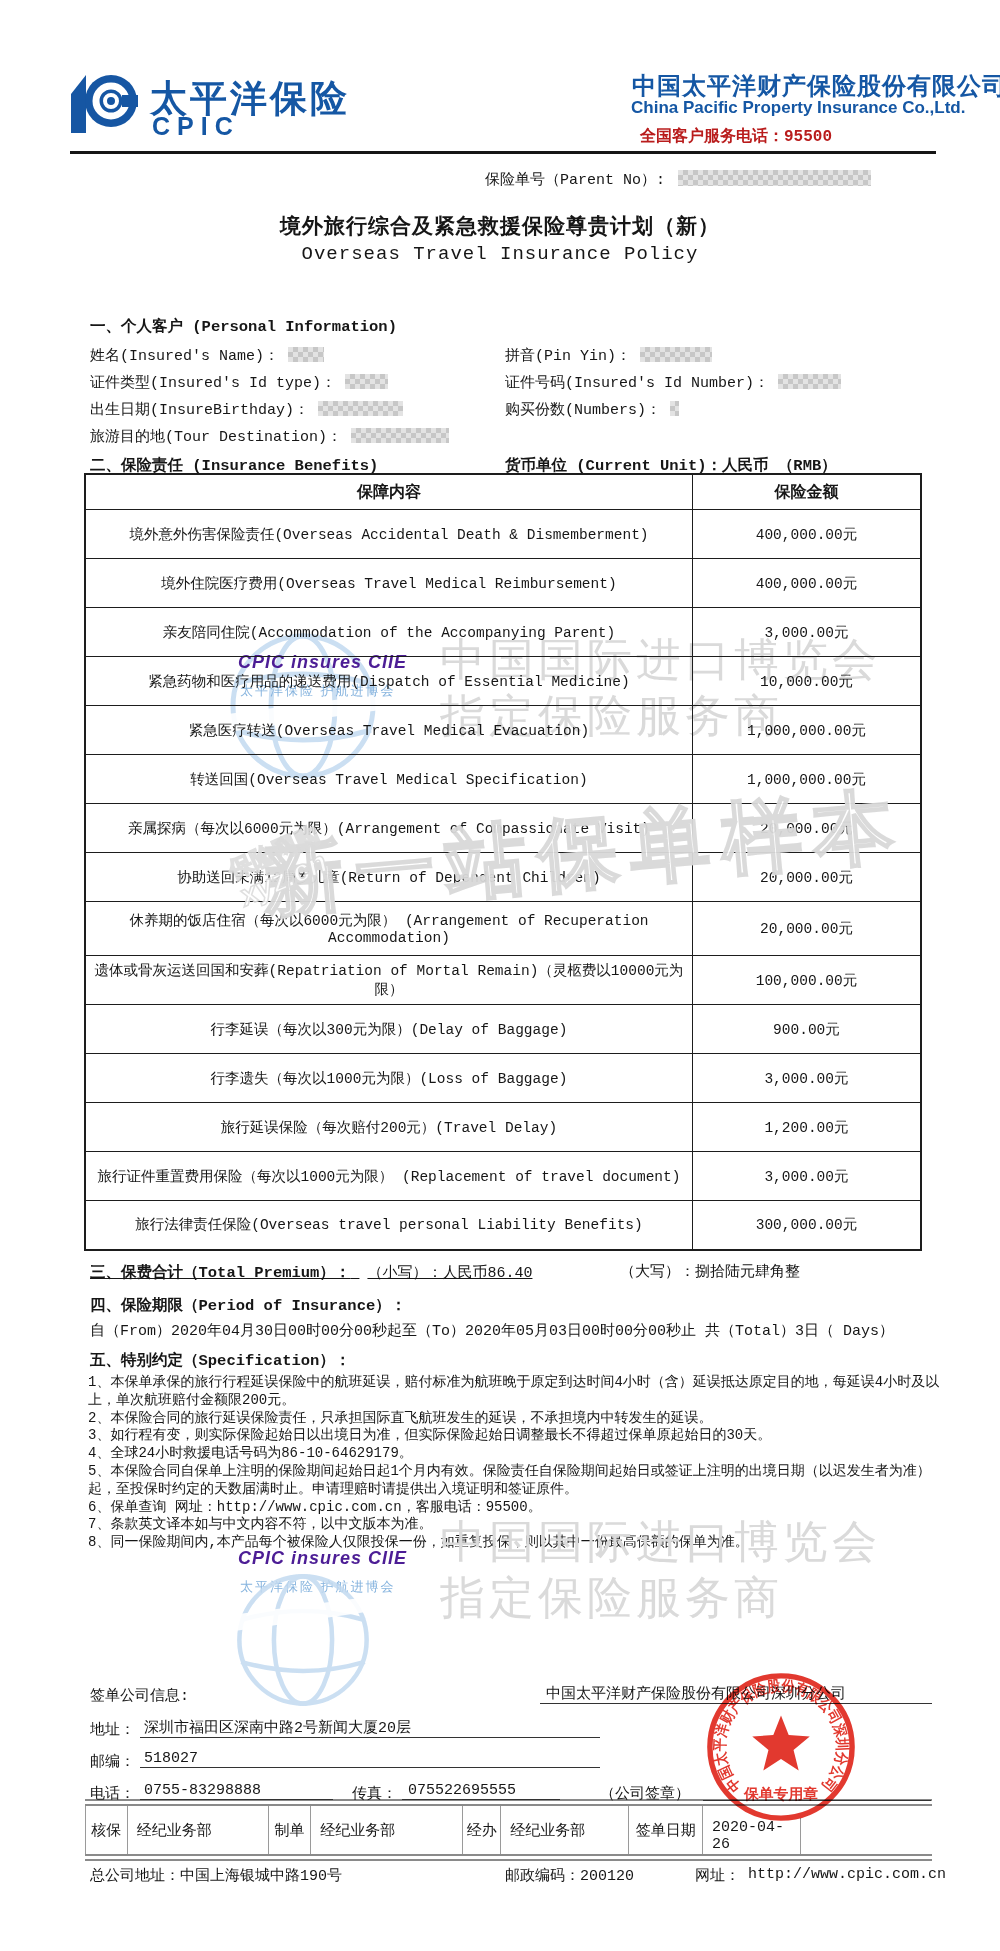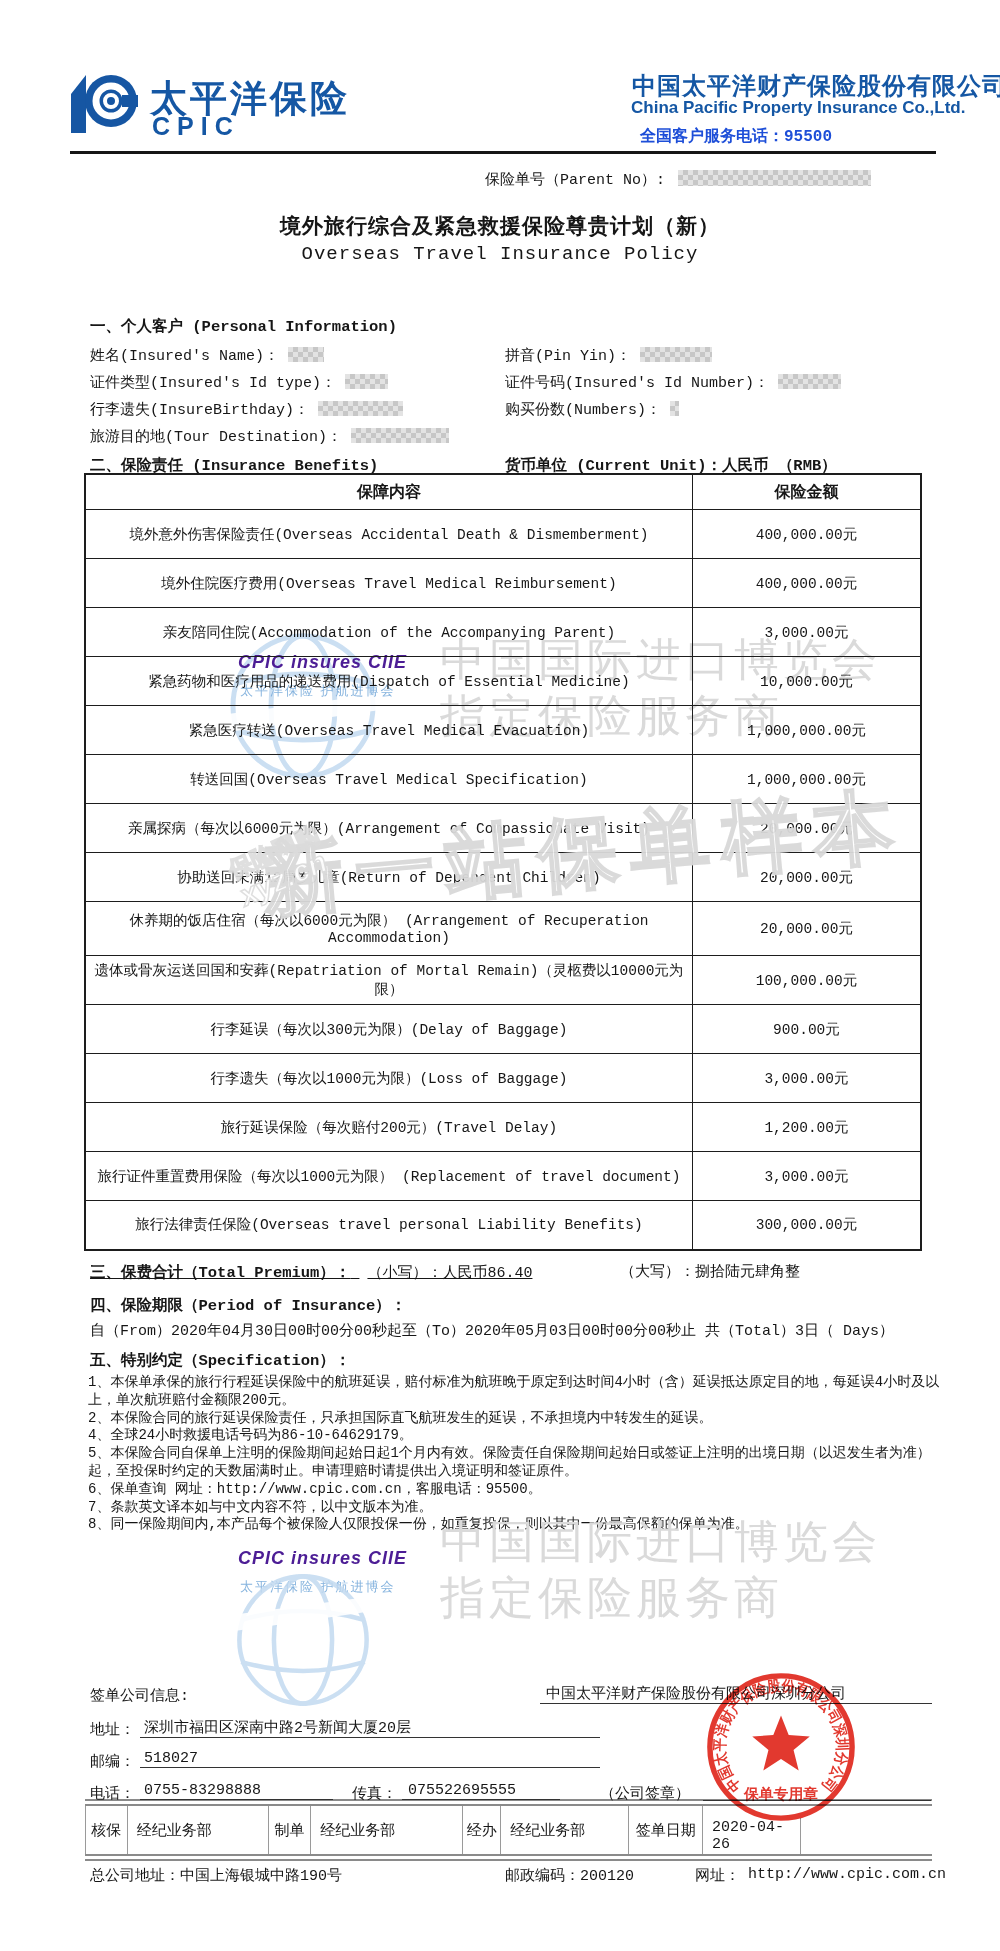--- a/index.html
+++ b/index.html
@@ -8,21 +8,21 @@
   .abs{position:absolute;}
   .nowrap{white-space:nowrap;}
   .sans{font-family:"Liberation Sans","DejaVu Sans",sans-serif;}
   .blue{color:#1557a4;}
 
   
   .brand-cn{font-size:37px;font-weight:bold;letter-spacing:3px;}
   .brand-en{font-size:25px;font-weight:bold;letter-spacing:7px;}
   .hq-cn{font-size:24px;font-weight:bold;letter-spacing:1px;}
   .hq-en{font-size:17px;font-weight:bold;}
-  .hotline{font-size:16px;font-weight:bold;color:#1d4ed8;}
+  .hotline{font-size:16px;font-weight:bold;color:#b91c1c;}
   .head-rule{left:70px;top:151px;width:866px;border-top:3px solid #151515;}
 
   
   .t15{font-size:15px;}
   .sec-head{font-size:15.5px;font-weight:600;}
 
   
   .px{display:inline-block;height:15px;vertical-align:-2px;
       background-image:
         linear-gradient(45deg,#c7c7c7 25%,transparent 25%,transparent 75%,#c7c7c7 75%),
@@ -110,21 +110,21 @@
   </div>
   <div class="abs t15 nowrap" style="left:90px;top:373px;">
     <span>证件类型(Insured's Id type)：</span>
     <span class="px" style="width:43px;"></span>
   </div>
   <div class="abs t15 nowrap" style="left:505px;top:373px;">
     <span>证件号码(Insured's Id Number)：</span>
     <span class="px" style="width:63px;"></span>
   </div>
   <div class="abs t15 nowrap" style="left:90px;top:400px;">
-    <span>行李遗失(InsureBirthday)：</span>
+    <span>出生日期(InsureBirthday)：</span>
     <span class="px" style="width:85px;"></span>
   </div>
   <div class="abs t15 nowrap" style="left:505px;top:400px;">
     <span>购买份数(Numbers)：</span>
     <span class="px" style="width:9px;"></span>
   </div>
   <div class="abs t15 nowrap" style="left:90px;top:427px;">
     <span>旅游目的地(Tour Destination)：</span>
     <span class="px" style="width:98px;"></span>
   </div>
@@ -233,20 +233,21 @@
   </div>
   <div class="abs t15 nowrap" style="left:620px;top:1262px;">（大写）：捌拾陆元肆角整</div>
 
   <div class="abs sec-head nowrap" style="left:90px;top:1295px;">四、保险期限（Period of Insurance）：</div>
   <div class="abs t15 nowrap" style="left:90px;top:1321px;">自（From）2020年04月30日00时00分00秒起至（To）2020年05月03日00时00分00秒止 共（Total）3日（ Days）</div>
 
   <div class="abs sec-head nowrap" style="left:90px;top:1350px;">五、特别约定（Specification）：</div>
   <div class="abs spec" style="left:88px;top:1374px;">
     <div>1、本保单承保的旅行行程延误保险中的航班延误，赔付标准为航班晚于原定到达时间4小时（含）延误抵达原定目的地，每延误4小时及以上，单次航班赔付金额限200元。</div>
     <div>2、本保险合同的旅行延误保险责任，只承担国际直飞航班发生的延误，不承担境内中转发生的延误。</div>
+    <div>3、如行程有变，则实际保险起始日以出境日为准，但实际保险起始日调整最长不得超过保单原起始日的30天。</div>
     <div>4、全球24小时救援电话号码为86-10-64629179。</div>
     <div>5、本保险合同自保单上注明的保险期间起始日起1个月内有效。保险责任自保险期间起始日或签证上注明的出境日期（以迟发生者为准）起，至投保时约定的天数届满时止。申请理赔时请提供出入境证明和签证原件。</div>
     <div>6、保单查询 网址：http://www.cpic.com.cn，客服电话：95500。</div>
     <div>7、条款英文译本如与中文内容不符，以中文版本为准。</div>
     <div>8、同一保险期间内,本产品每个被保险人仅限投保一份，如重复投保，则以其中一份最高保额的保单为准。</div>
   </div>
 
   <div class="abs wm-under wm-gray" style="left:440px;top:1512px;">中国国际进口博览会</div>
   <div class="abs wm-under wm-gray" style="left:440px;top:1568px;">指定保险服务商</div>
   <div class="abs wm-under wm-blue1" style="left:238px;top:1548px;">CPIC insures CIIE</div>

